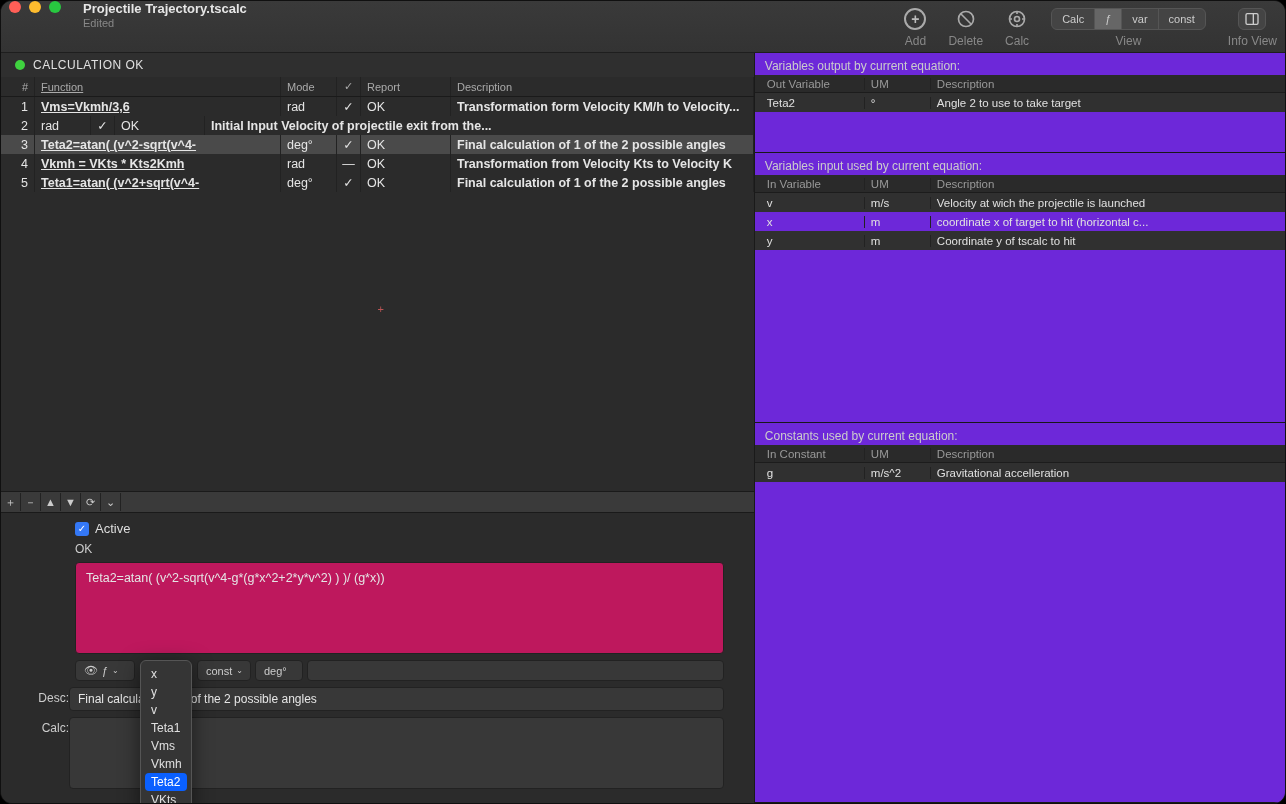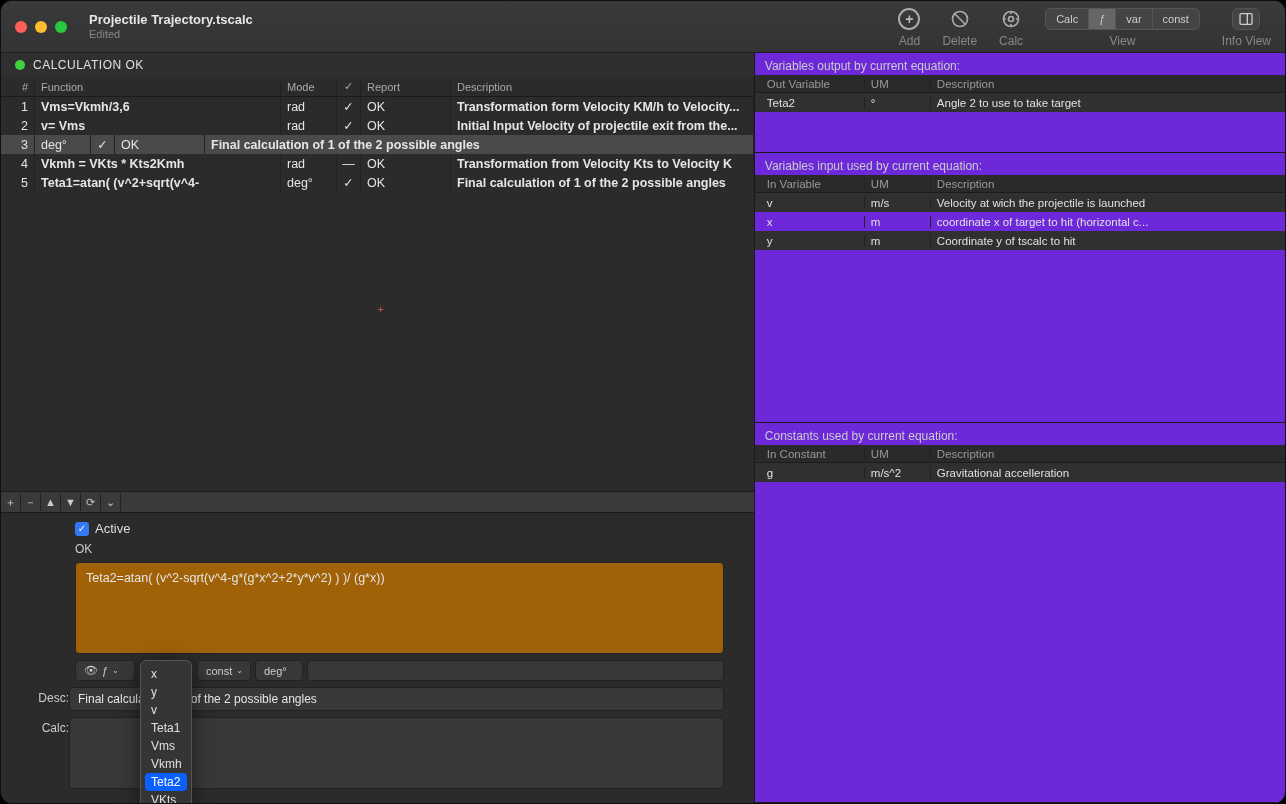--- a/index.html
+++ b/index.html
@@ -18,22 +18,21 @@
       margin: 0;
       display: flex;
       flex-direction: column;
       overflow: hidden;
       border: 1px solid #101010;
     }
     .titlebar {
       height: 52px;
       background: linear-gradient(#3a3a3a, #333);
       display: flex;
-      align-items: center;
-      padding: 0 14px;
+      padding: 0 8px;
       border-bottom: 1px solid #1e1e1e;
     }
     .traffic-lights { display: flex; gap: 8px; margin-right: 22px; }
     .light { width: 12px; height: 12px; border-radius: 50%; }
     .light.red { background: #ff5f57; }
     .light.yellow { background: #febc2e; }
     .light.green { background: #28c840; }
     .title-block { display: flex; flex-direction: column; line-height: 1.2; }
     .title-main { font-size: 13px; font-weight: 600; color: #e6e6e6; }
     .title-sub { font-size: 11px; color: #888; }
@@ -84,21 +83,21 @@
     .table-header {
       display: flex; height: 20px; background: #2b2b2b; border-bottom: 1px solid #1a1a1a;
       font-size: 11px; color: #aaa;
     }
     .table-header > div, .table-row > div {
       padding: 2px 6px; border-right: 1px solid #222;
       overflow: hidden; text-overflow: ellipsis; white-space: nowrap;
       display: flex; align-items: center;
     }
     .col-num { width: 34px; justify-content: flex-end; }
-    .col-fn { width: 246px; }
+    .col-fn { width: 246px; text-decoration: underline; }
     .col-mode { width: 56px; }
     .col-chk { width: 24px; justify-content: center; }
     .col-rep { width: 90px; }
     .col-desc { flex: 1; }
     .table-body { flex: 1; overflow: auto; }
     .table-row {
       display: flex; height: 19px; font-size: 12.5px; color: #e5e5e5;
     }
     .table-row.selected { background: #4a4a4a; }
     .table-row .col-fn, .table-row .col-desc { font-weight: 600; }
@@ -114,21 +113,21 @@
       padding: 8px 30px 14px 30px; display: flex; flex-direction: column; gap: 6px;
       background: #2b2b2b;
     }
     .active-row { display: flex; align-items: center; gap: 6px; padding-left: 44px; }
     .chk {
       width: 14px; height: 14px; background: #3478f6; border-radius: 3px;
       display: flex; align-items: center; justify-content: center; color: white; font-size: 10px;
     }
     .ok-row { padding-left: 44px; font-size: 12px; color: #ccc; }
     .formula-box {
-      margin-left: 44px; background: #a16207; border: 1px solid #222;
+      margin-left: 44px; background: #be185d; border: 1px solid #222;
       border-radius: 4px; padding: 8px 10px; min-height: 92px; font-size: 12.5px;
       color: #e5e5e5;
     }
     .dropdown-row {
       margin-left: 44px; display: flex; gap: 4px; position: relative;
     }
     .dd {
       background: #383838; border: 1px solid #222; border-radius: 4px;
       padding: 3px 8px; display: flex; align-items: center; gap: 4px;
       font-size: 11px; color: #ccc; cursor: pointer;
@@ -274,28 +273,28 @@
           <div class="table-row">
     <div class="col-num">1</div>
     <div class="col-fn">Vms=Vkmh/3,6</div>
     <div class="col-mode">rad</div>
     <div class="col-chk">✓</div>
     <div class="col-rep">OK</div>
     <div class="col-desc">Transformation form Velocity KM/h to Velocity...</div>
               </div>
               <div class="table-row">
     <div class="col-num">2</div>
-    <div class="col-fn">v= Vms</div>
     <div class="col-mode">rad</div>
     <div class="col-chk">✓</div>
     <div class="col-rep">OK</div>
     <div class="col-desc">Initial Input Velocity of projectile exit from the...</div>
               </div>
               <div class="table-row selected">
     <div class="col-num">3</div>
+    <div class="col-fn">Teta2=atan(  (v^2-sqrt(v^4-</div>
     <div class="col-mode">deg°</div>
     <div class="col-chk">✓</div>
     <div class="col-rep">OK</div>
     <div class="col-desc">Final calculation of 1 of the 2 possible angles</div>
               </div>
               <div class="table-row">
     <div class="col-num">4</div>
     <div class="col-fn">Vkmh = VKts * Kts2Kmh</div>
     <div class="col-mode">rad</div>
     <div class="col-chk">—</div>

